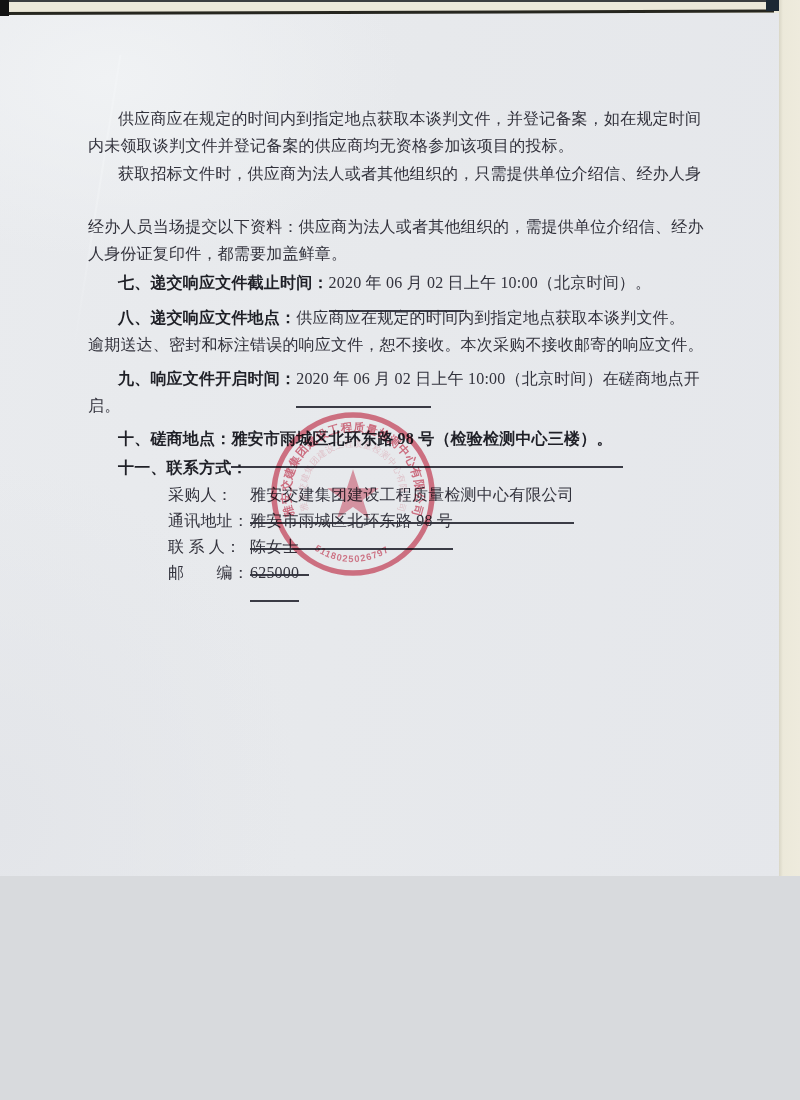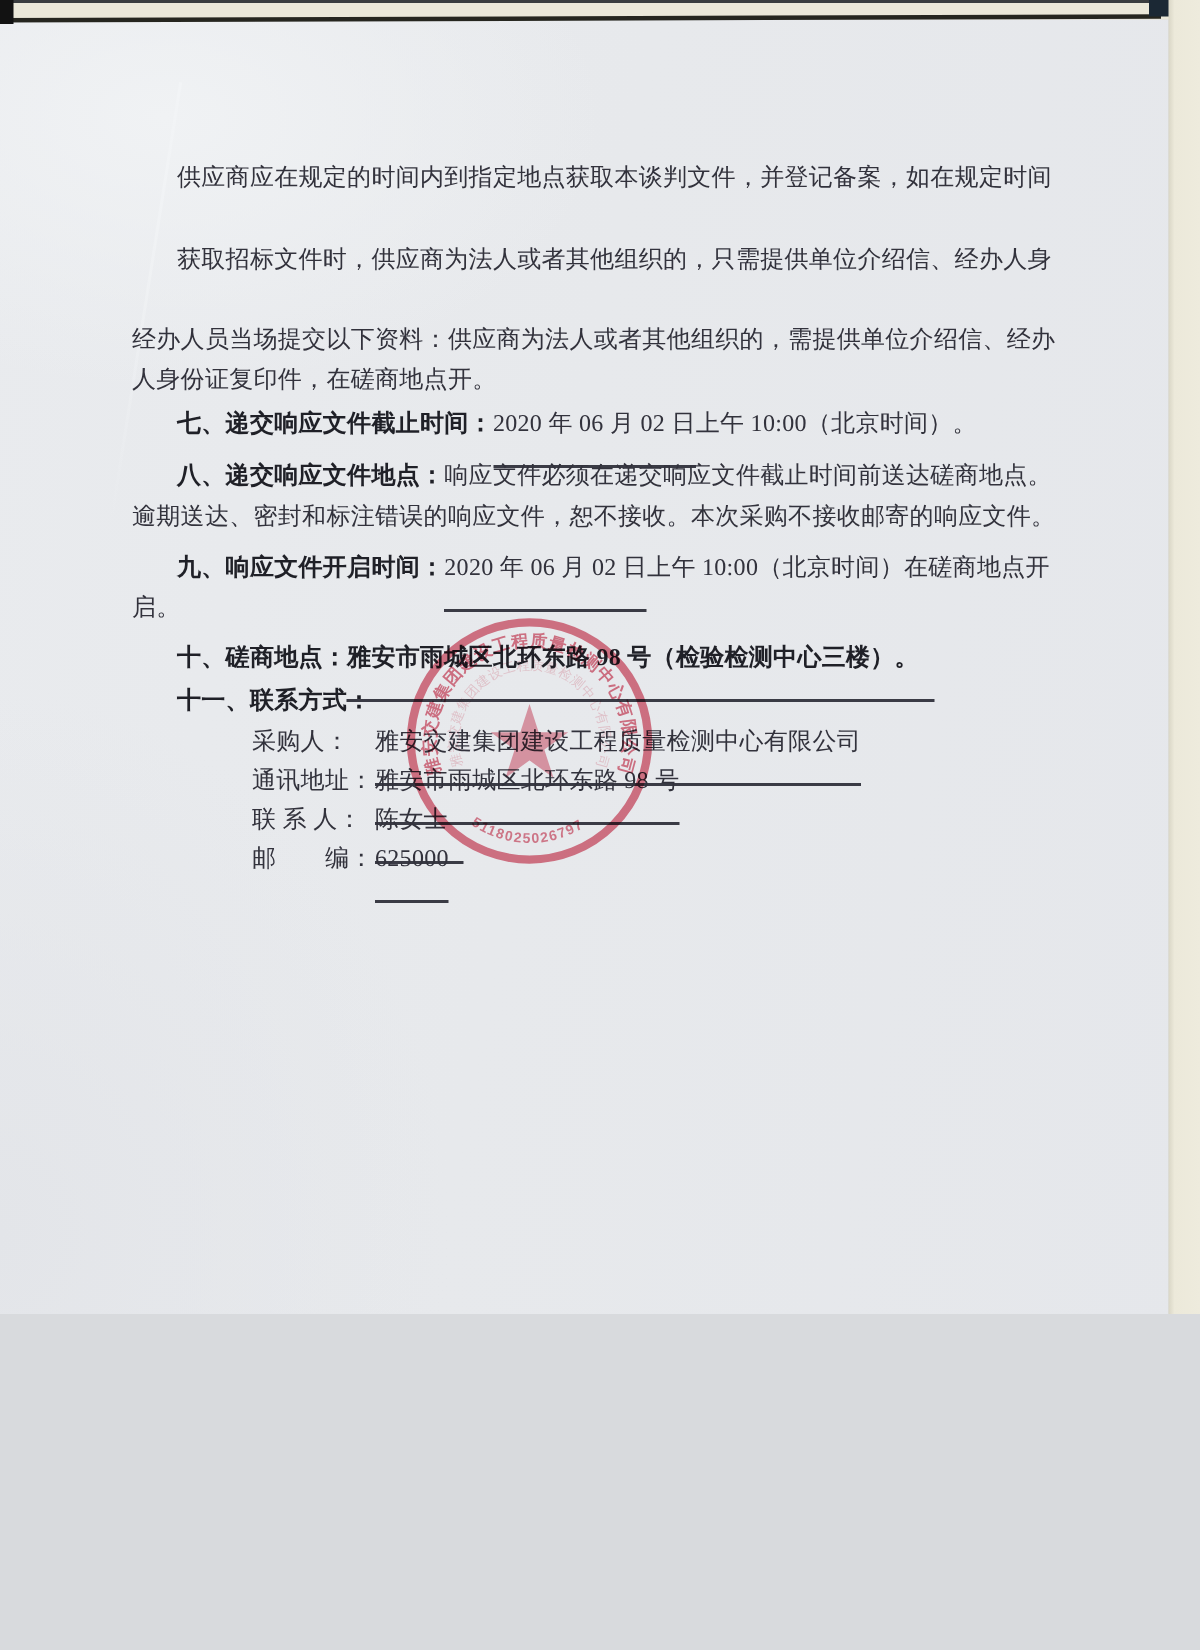--- a/index.html
+++ b/index.html
@@ -43,31 +43,32 @@
 </head>
 <body>
 
 <div class="scan">
 
   <div class="paper">
     <div class="crease1"></div>
     <div class="crease2"></div>
 
     <div class="line" style="top:95px;left:118px"><span>供应商应在规定的时间内到指定地点获取本谈判文件，并登记备案，如在规定时间</span></div>
+    <div class="line" style="top:122px;left:88px"><span>内未领取谈判文件并登记备案的供应商均无资格参加该项目的投标。</span></div>
 
     <div class="line" style="top:150px;left:118px"><span>获取招标文件时，供应商为法人或者其他组织的，只需提供单位介绍信、经办人身</span></div>
     <div class="line" style="top:203px;left:88px"><span>经办人员当场提交以下资料：供应商为法人或者其他组织的，需提供单位介绍信、经办</span></div>
-    <div class="line" style="top:230px;left:88px"><span>人身份证复印件，在磋商地点开。</span></div>
+    <div class="line" style="top:230px;left:88px"><span>人身份证复印件，都需要加盖鲜章。</span></div>
 
     <div class="line" style="top:259px;left:118px">
       <span class="hd">七、递交响应文件截止时间：</span><span class="u">2020 年 06 月 02 日</span><span>上午 10:00（北京时间）。</span>
     </div>
 
     <div class="line" style="top:294px;left:118px">
-      <span class="hd">八、递交响应文件地点：</span><span>响应文件必须在递交响应文件截止时间前送达磋商地点。</span>
+      <span class="hd">八、递交响应文件地点：</span><span>供应商应在规定的时间内到指定地点获取本谈判文件。</span>
     </div>
     <div class="line" style="top:321px;left:88px"><span>逾期送达、密封和标注错误的响应文件，恕不接收。本次采购不接收邮寄的响应文件。</span></div>
 
     <div class="line" style="top:355px;left:118px">
       <span class="hd">九、响应文件开启时间：</span><span class="u">2020 年 06 月 02 日</span><span>上午 10:00（北京时间）在磋商地点开</span>
     </div>
     <div class="line" style="top:382px;left:88px"><span>启。</span></div>
 
     <div class="line" style="top:415px;left:118px">
       <span class="hd">十、磋商地点：</span><span class="hd u u-ext">雅安市雨城区北环东路 98 号（检验检测中心三楼）。</span>

